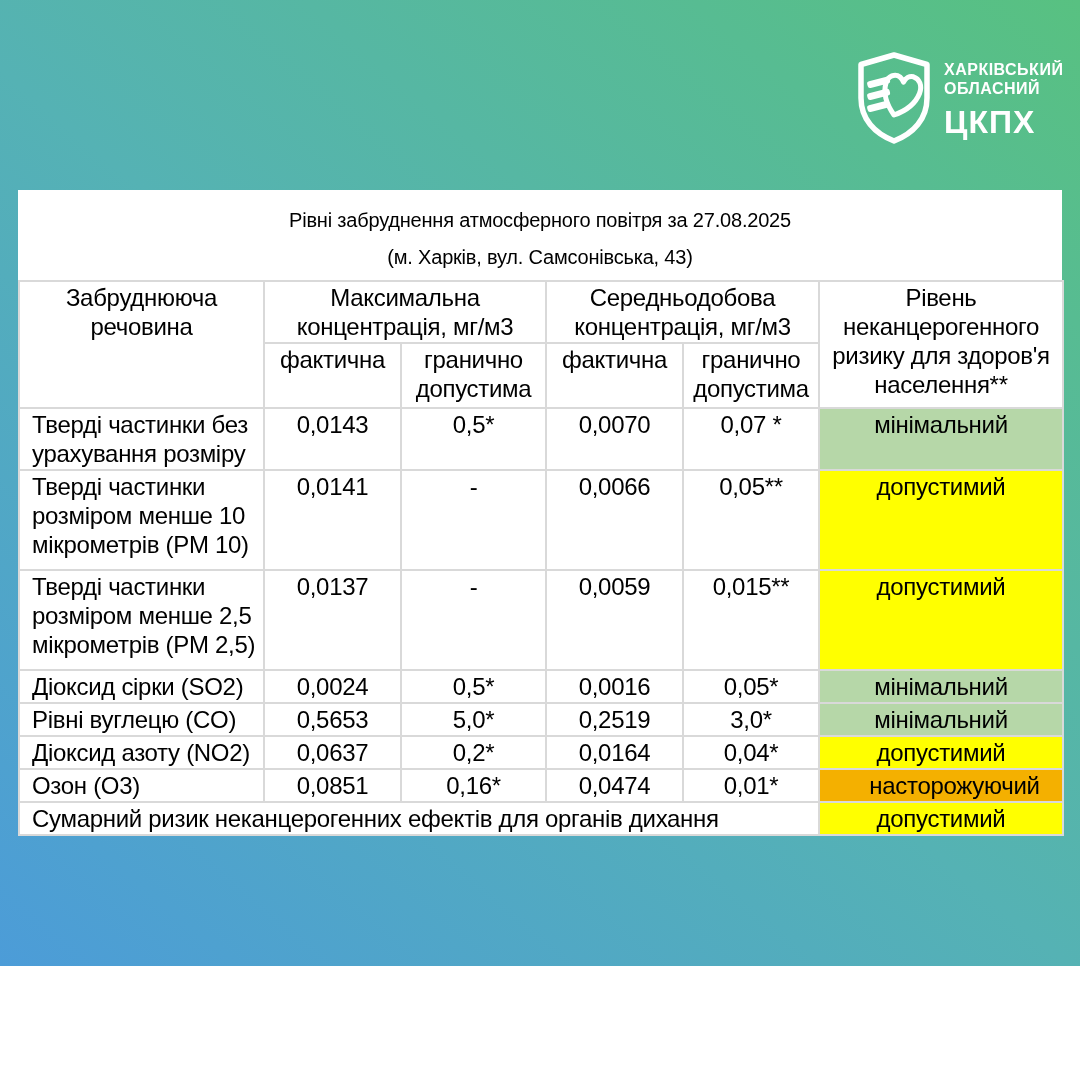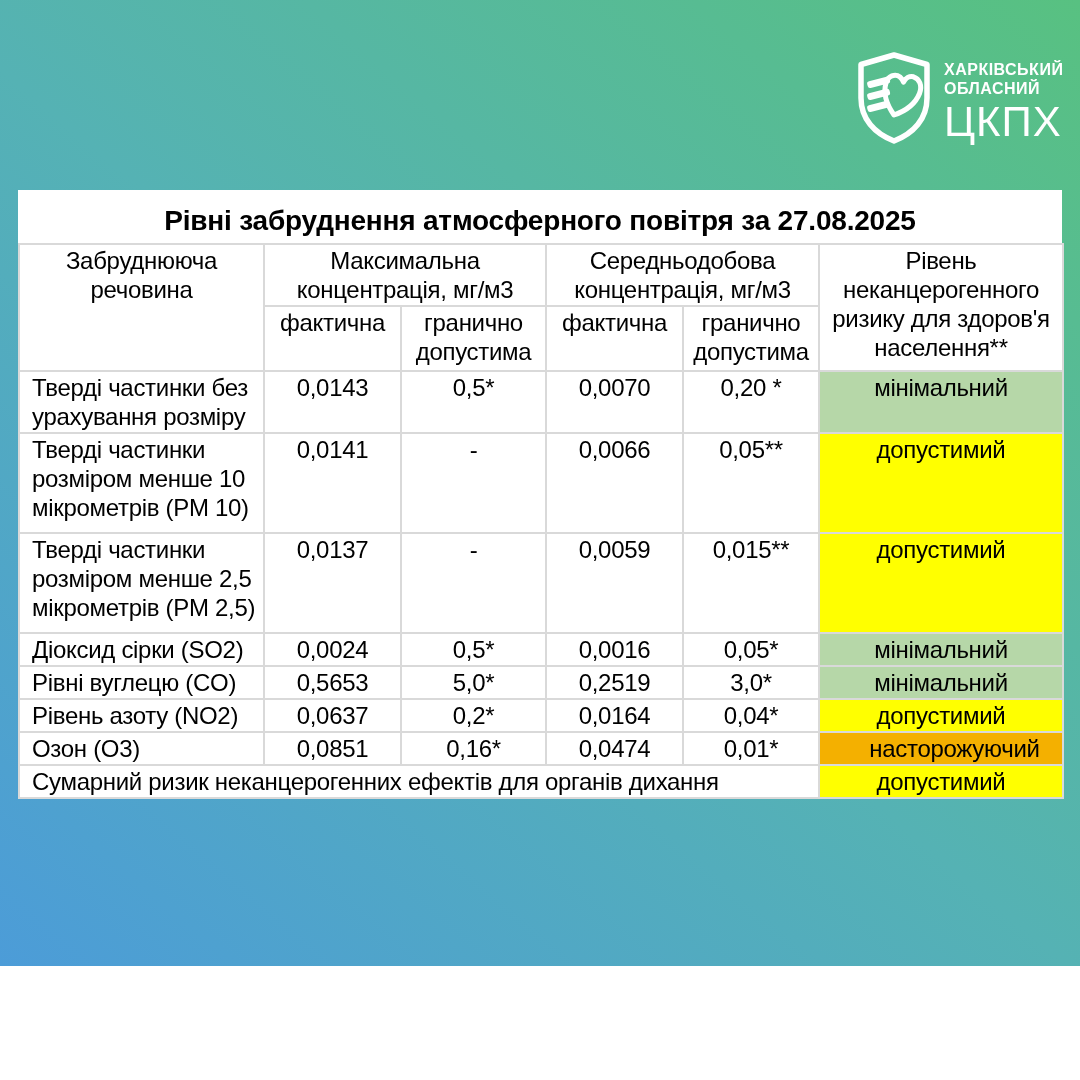--- a/index.html
+++ b/index.html
@@ -6,24 +6,24 @@
   .stage{
     position:relative;width:1080px;height:966px;overflow:hidden;
     background:linear-gradient(40deg,#4c9cd8 0%,#55b2b4 48%,#58c181 100%);
     font-family:"Liberation Sans",sans-serif;color:#000;
   }
   
   .logo{position:absolute;top:52px;left:856px;display:flex;align-items:flex-start;gap:12px;}
   .logo svg{display:block;}
   .logo-text{color:#fff;padding-top:8px;}
   .logo-org{font-size:16px;font-weight:bold;line-height:19px;letter-spacing:.5px;}
-  .logo-abbr{font-size:42px;font-weight:normal;line-height:44px;letter-spacing:1px;margin-top:2px;}
+  .logo-abbr{font-size:32px;font-weight:bold;line-height:44px;letter-spacing:1px;margin-top:2px;}
   
   .card{position:absolute;left:18px;top:190px;width:1044px;background:#fff;}
-  .title{padding:12px 8px 4px;text-align:center;font-weight:bold;font-size:28px;line-height:37px;letter-spacing:-.2px;}
+  .title{padding:12px 8px 4px;text-align:center;font-weight:normal;font-size:20px;line-height:37px;letter-spacing:-.2px;}
   
   table{border-collapse:collapse;table-layout:fixed;width:1044px;letter-spacing:-.3px;}
   col.c1{width:245px}col.c2{width:137px}col.c3{width:145px}
   col.c4{width:137px}col.c5{width:136px}col.c6{width:244px}
   td,th{border:2px solid #d9d9d9;vertical-align:top;font-weight:normal;
         font-size:24px;line-height:29px;padding:1px 4px;overflow:hidden;}
   th{text-align:center;}
   td.sub{text-align:left;padding-left:12px;}
   td.val{text-align:center;}
   tr.hA{height:60px}tr.hB{height:65px}
@@ -53,20 +53,21 @@
     <div class="logo-text">
       <div class="logo-org">ХАРКІВСЬКИЙ</div>
       <div class="logo-org">ОБЛАСНИЙ</div>
       <div class="logo-abbr">ЦКПХ</div>
     </div>
   </div>
 
   <div class="card">
     <div class="title">
       <div>Рівні забруднення атмосферного повітря за 27.08.2025</div>
+      <div>(м. Харків, вул. Самсонівська, 43)</div>
     </div>
 
     <table>
       <colgroup>
         <col class="c1">
           <col class="c2">
           <col class="c3">
           <col class="c4">
           <col class="c5">
           <col class="c6">
@@ -83,21 +84,21 @@
           <th>гранично допустима</th>
           <th>фактична</th>
           <th>гранично допустима</th>
         </tr>
 
         <tr class="h57">
           <td class="sub">Тверді частинки без урахування розміру</td>
           <td class="val">0,0143</td>
           <td class="val">0,5*</td>
           <td class="val">0,0070</td>
-          <td class="val">0,20 *</td>
+          <td class="val">0,07 *</td>
           <td class="val" style="background-color: rgb(182, 215, 168);">мінімальний</td>
         </tr>
         <tr class="h100">
           <td class="sub">Тверді частинки розміром менше 10 мікрометрів (PM 10)</td>
           <td class="val">0,0141</td>
           <td class="val">-</td>
           <td class="val">0,0066</td>
           <td class="val">0,05**</td>
           <td class="val" style="background-color: rgb(255, 255, 0);">допустимий</td>
         </tr>
@@ -119,21 +120,21 @@
         </tr>
         <tr class="h33">
           <td class="sub">Рівні вуглецю (CO)</td>
           <td class="val">0,5653</td>
           <td class="val">5,0*</td>
           <td class="val">0,2519</td>
           <td class="val">3,0*</td>
           <td class="val" style="background-color: rgb(182, 215, 168);">мінімальний</td>
         </tr>
         <tr class="h33">
-          <td class="sub">Рівень азоту (NO2)</td>
+          <td class="sub">Діоксид азоту (NO2)</td>
           <td class="val">0,0637</td>
           <td class="val">0,2*</td>
           <td class="val">0,0164</td>
           <td class="val">0,04*</td>
           <td class="val" style="background-color: rgb(255, 255, 0);">допустимий</td>
         </tr>
         <tr class="h33">
           <td class="sub">Озон (O3)</td>
           <td class="val">0,0851</td>
           <td class="val">0,16*</td>

